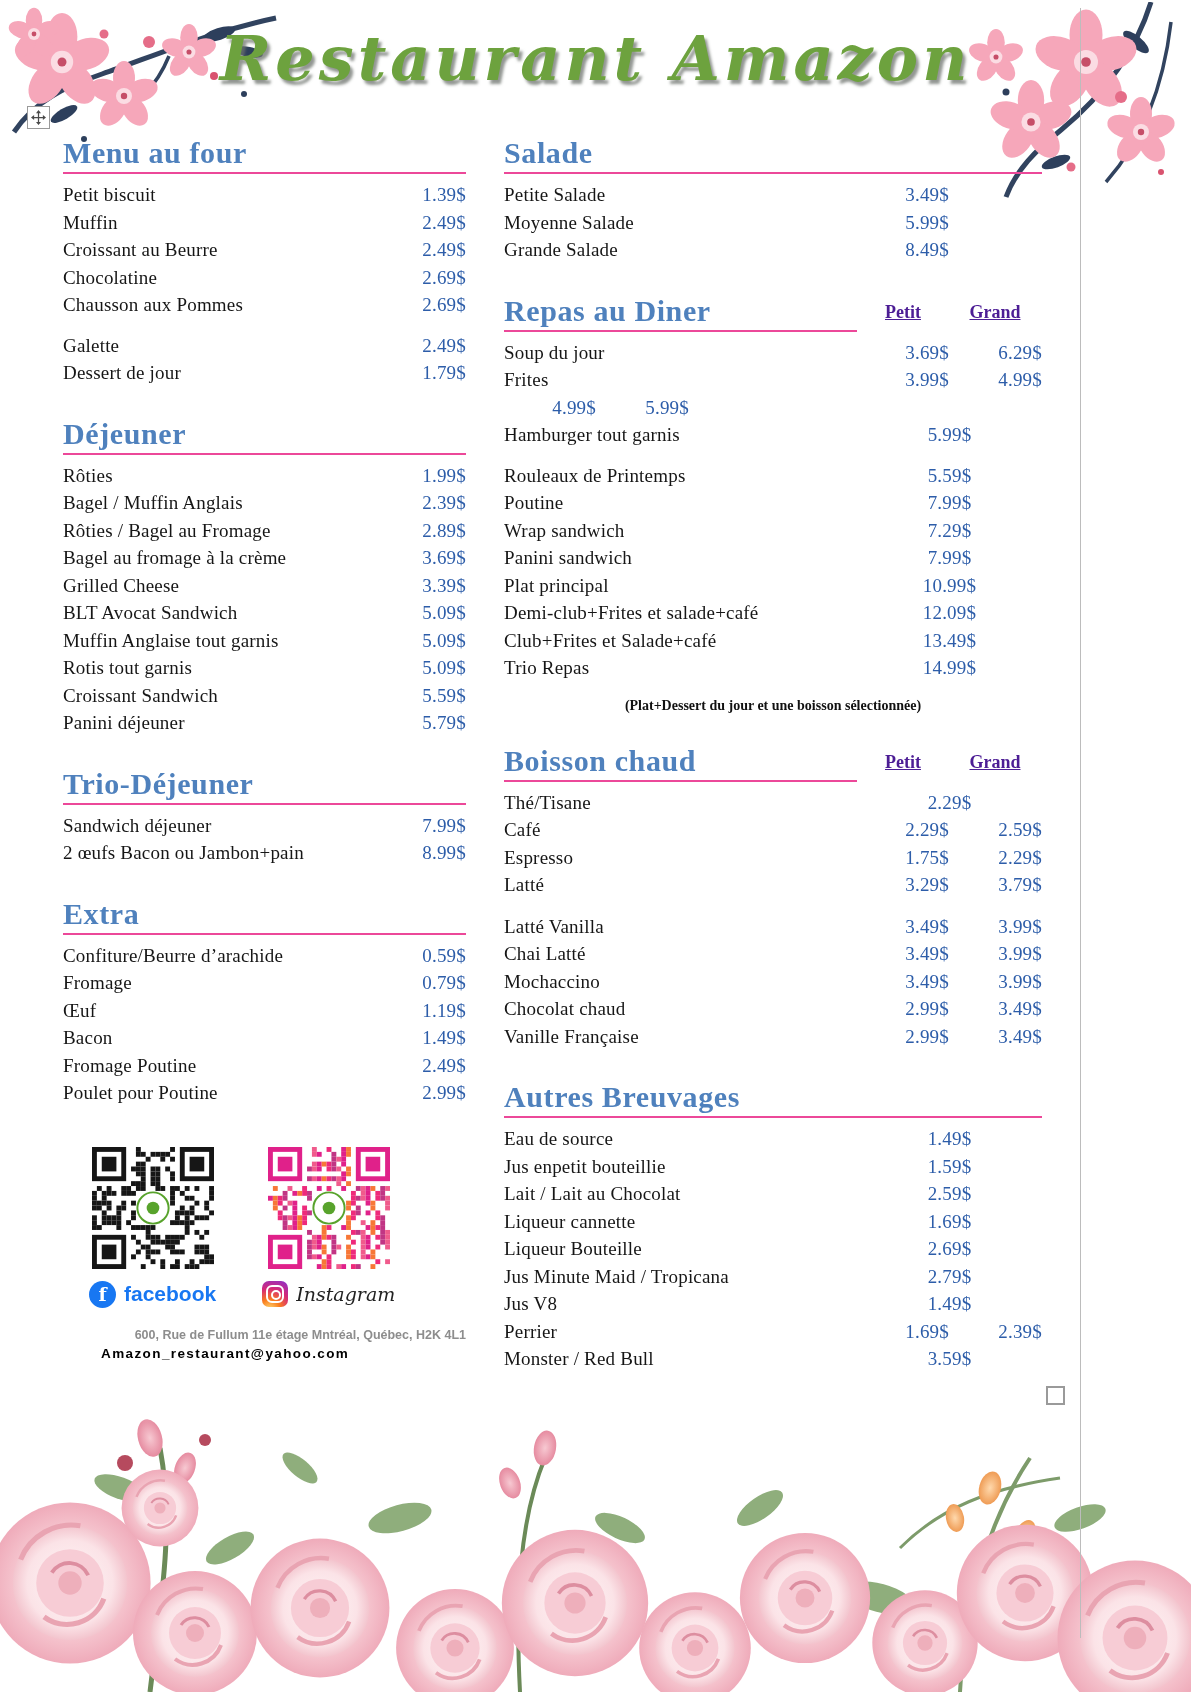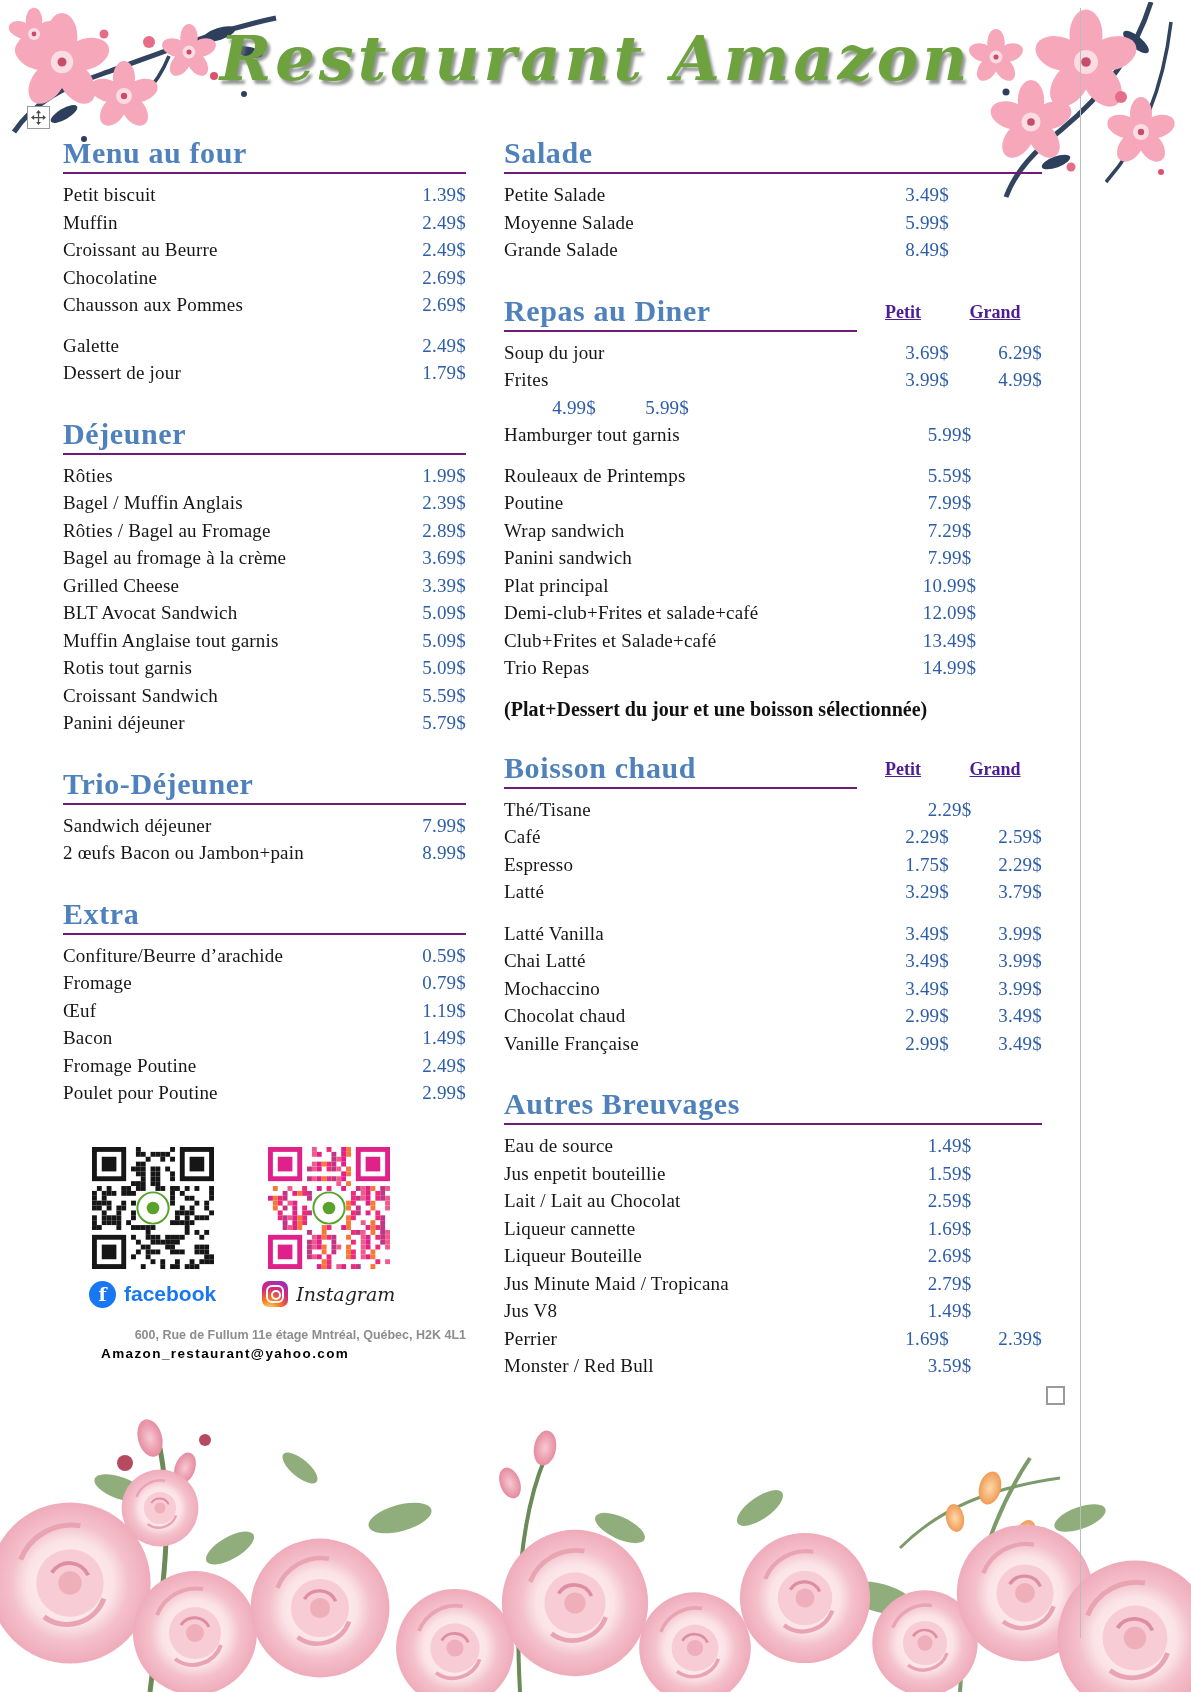--- a/index.html
+++ b/index.html
@@ -12,33 +12,33 @@
     color:#6da23e;letter-spacing:4px;text-shadow:3px 4px 3px rgba(110,115,110,0.75);}
 
   
   .col{position:absolute;z-index:4;}
   .col.left{left:63px;top:136px;width:403px;}
   .col.right{left:504px;top:136px;width:538px;}
   section{margin-bottom:30px;}
 
   .sec-head{display:flex;align-items:flex-end;margin-bottom:7px;}
   .sec-head h2{flex:1;color:#4f81bd;font-size:30px;font-weight:700;letter-spacing:0.6px;
-    padding-bottom:2px;border-bottom:2px solid #701a75;}
+    padding-bottom:2px;border-bottom:2px solid #ec4899;}
   .cols{display:flex;width:185px;flex:none;padding-bottom:9px;}
   .col-label{width:92px;text-align:center;color:#4c1d95;font-weight:700;font-size:18px;text-decoration:underline;}
 
   .row{display:flex;justify-content:space-between;align-items:baseline;font-size:19px;font-weight:400;
     line-height:27.5px;color:#161616;letter-spacing:0.2px;}
   .row .nm{flex:1;padding-right:8px;white-space:nowrap;}
   .pr{color:#2d5da9;white-space:nowrap;}
   .prices{display:flex;width:185px;flex:none;}
   .pp{width:92px;text-align:right;}
   .pg{width:93px;text-align:right;}
   .ps{width:185px;text-align:center;}
-  .note{font-size:20px;font-weight:700;margin-top:16px;color:#111;}
+  .note{font-size:14px;font-weight:700;text-align:center;margin-top:16px;color:#111;}
 
   #sec-menu-four .row:nth-of-type(6){margin-top:13px;}
   #sec-repas .row:nth-of-type(5){margin-top:13px;}
   #sec-boisson .row:nth-of-type(5){margin-top:14px;justify-content:space-between;}
 
   
   .social-row{display:flex;gap:46px;margin-top:40px;padding-left:26px;}
   .qr-wrap{display:flex;flex-direction:column;align-items:center;gap:12px;}
   .qr{width:122px;height:122px;}
   .badge{display:flex;align-items:center;gap:8px;}

